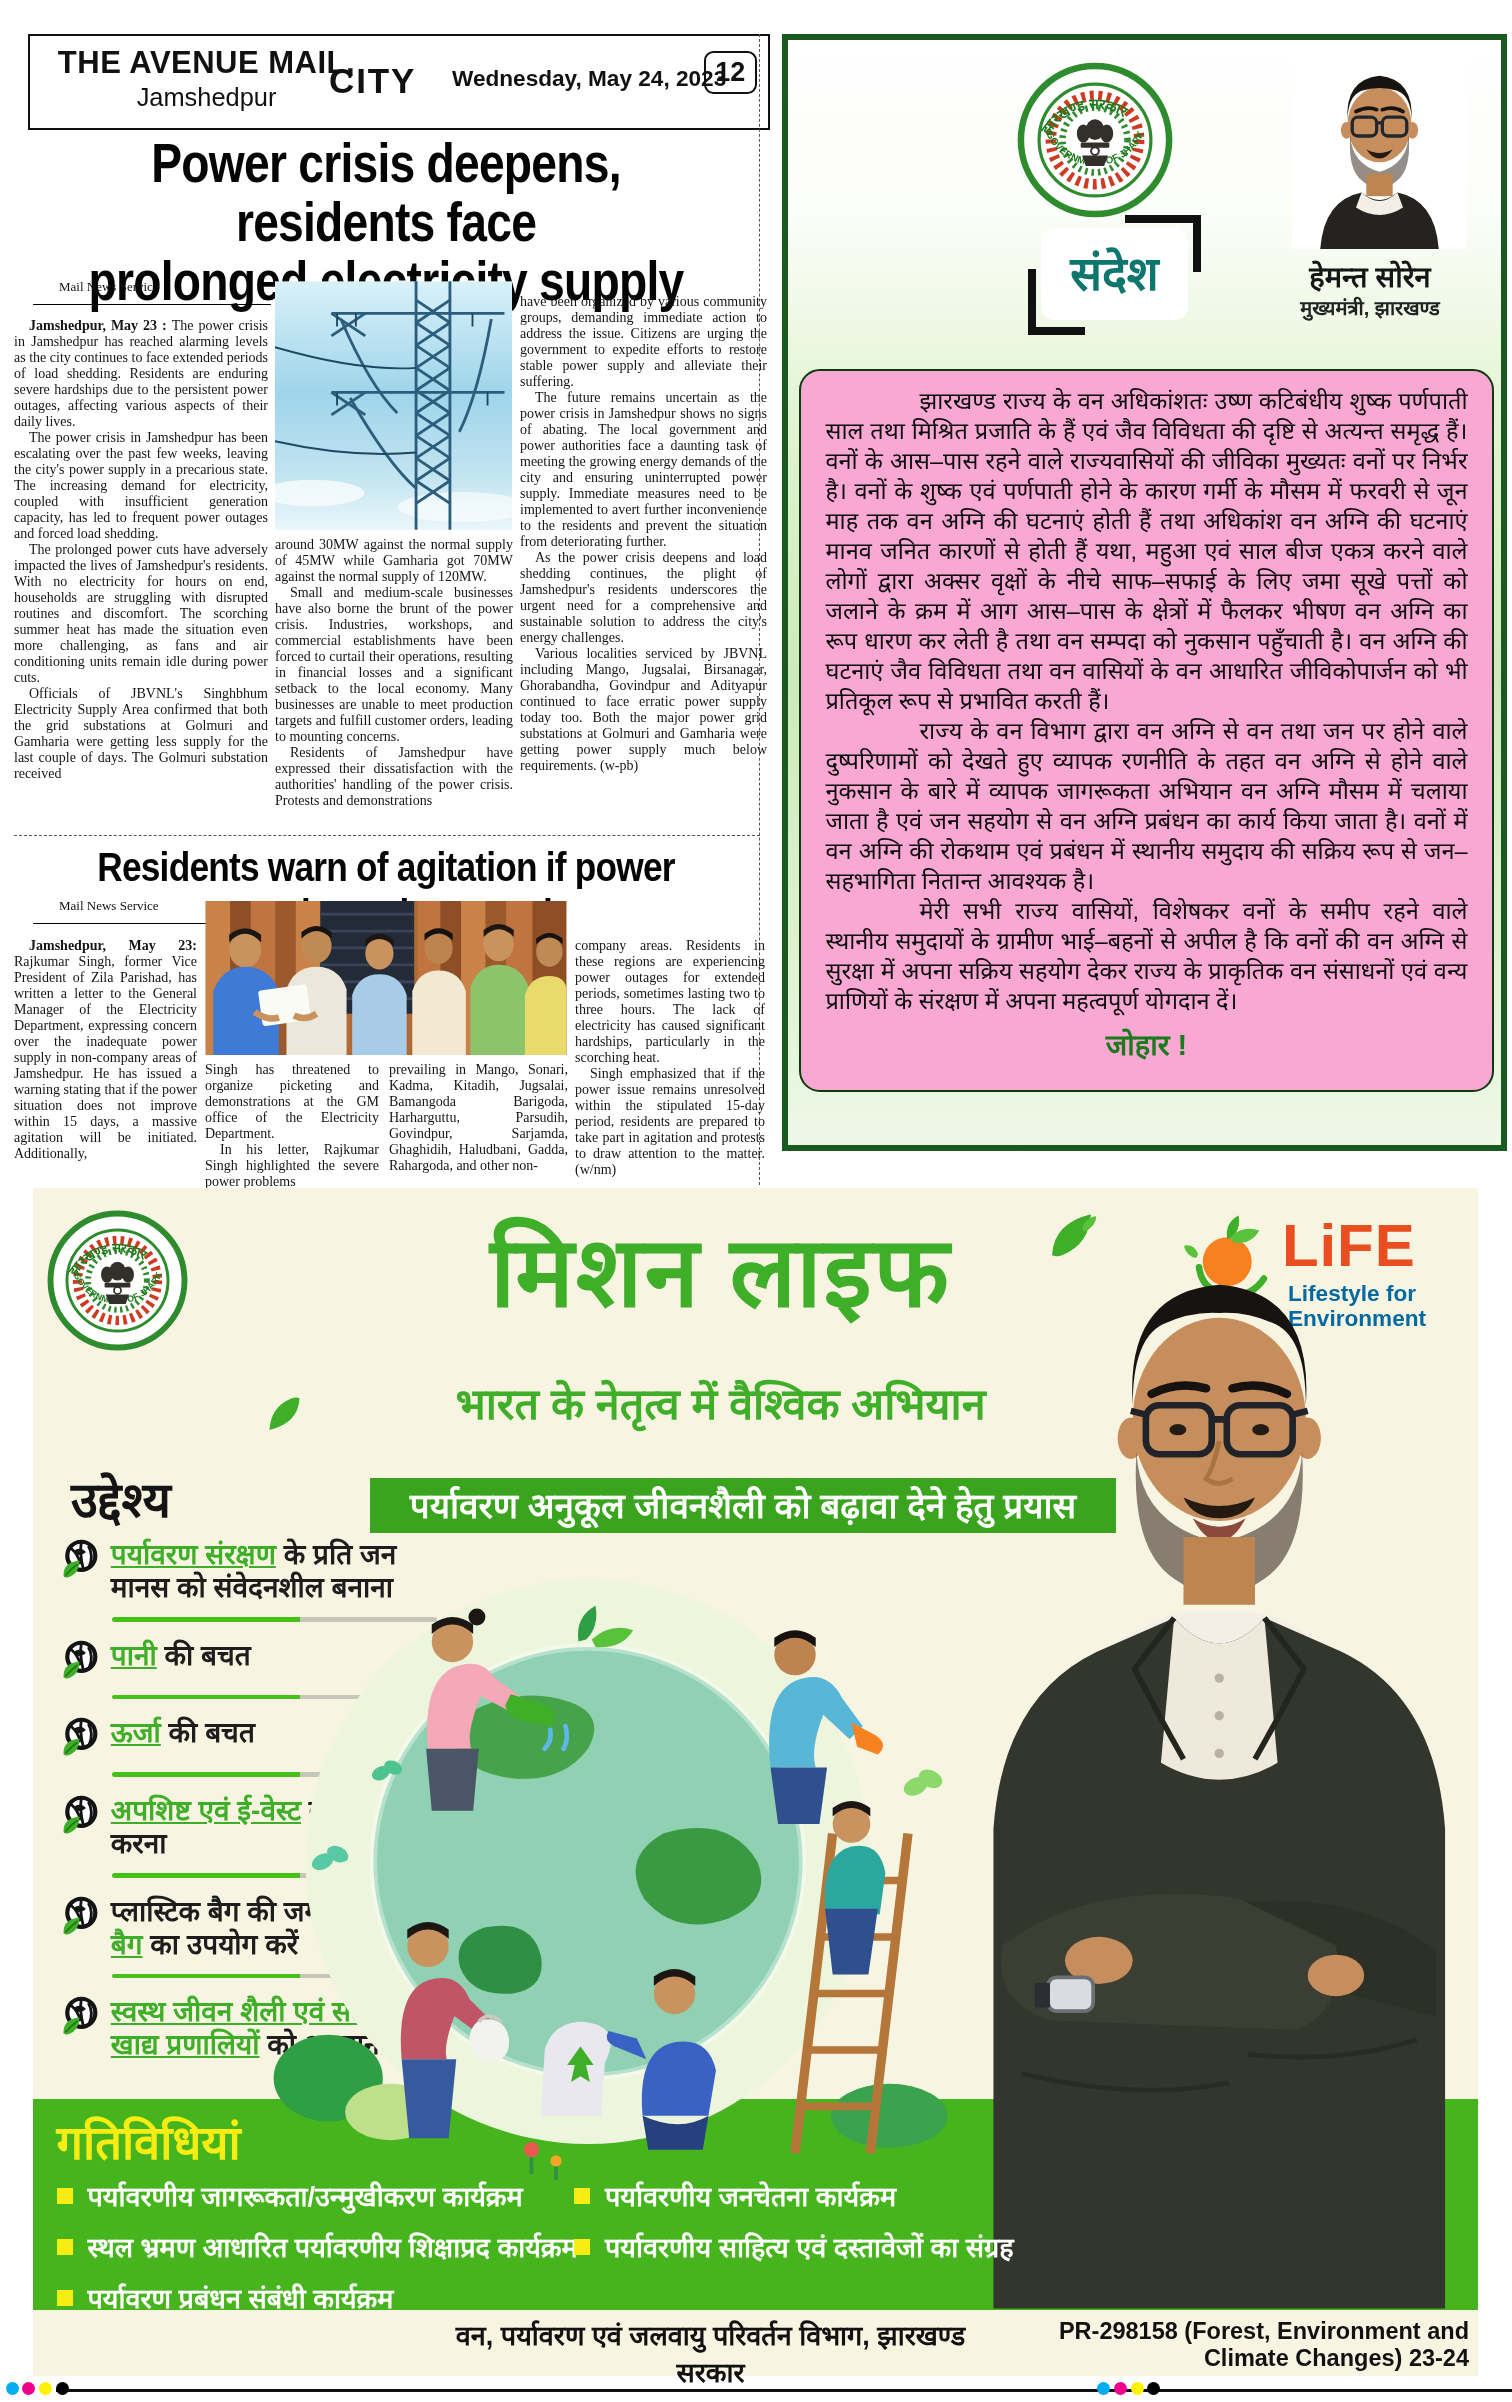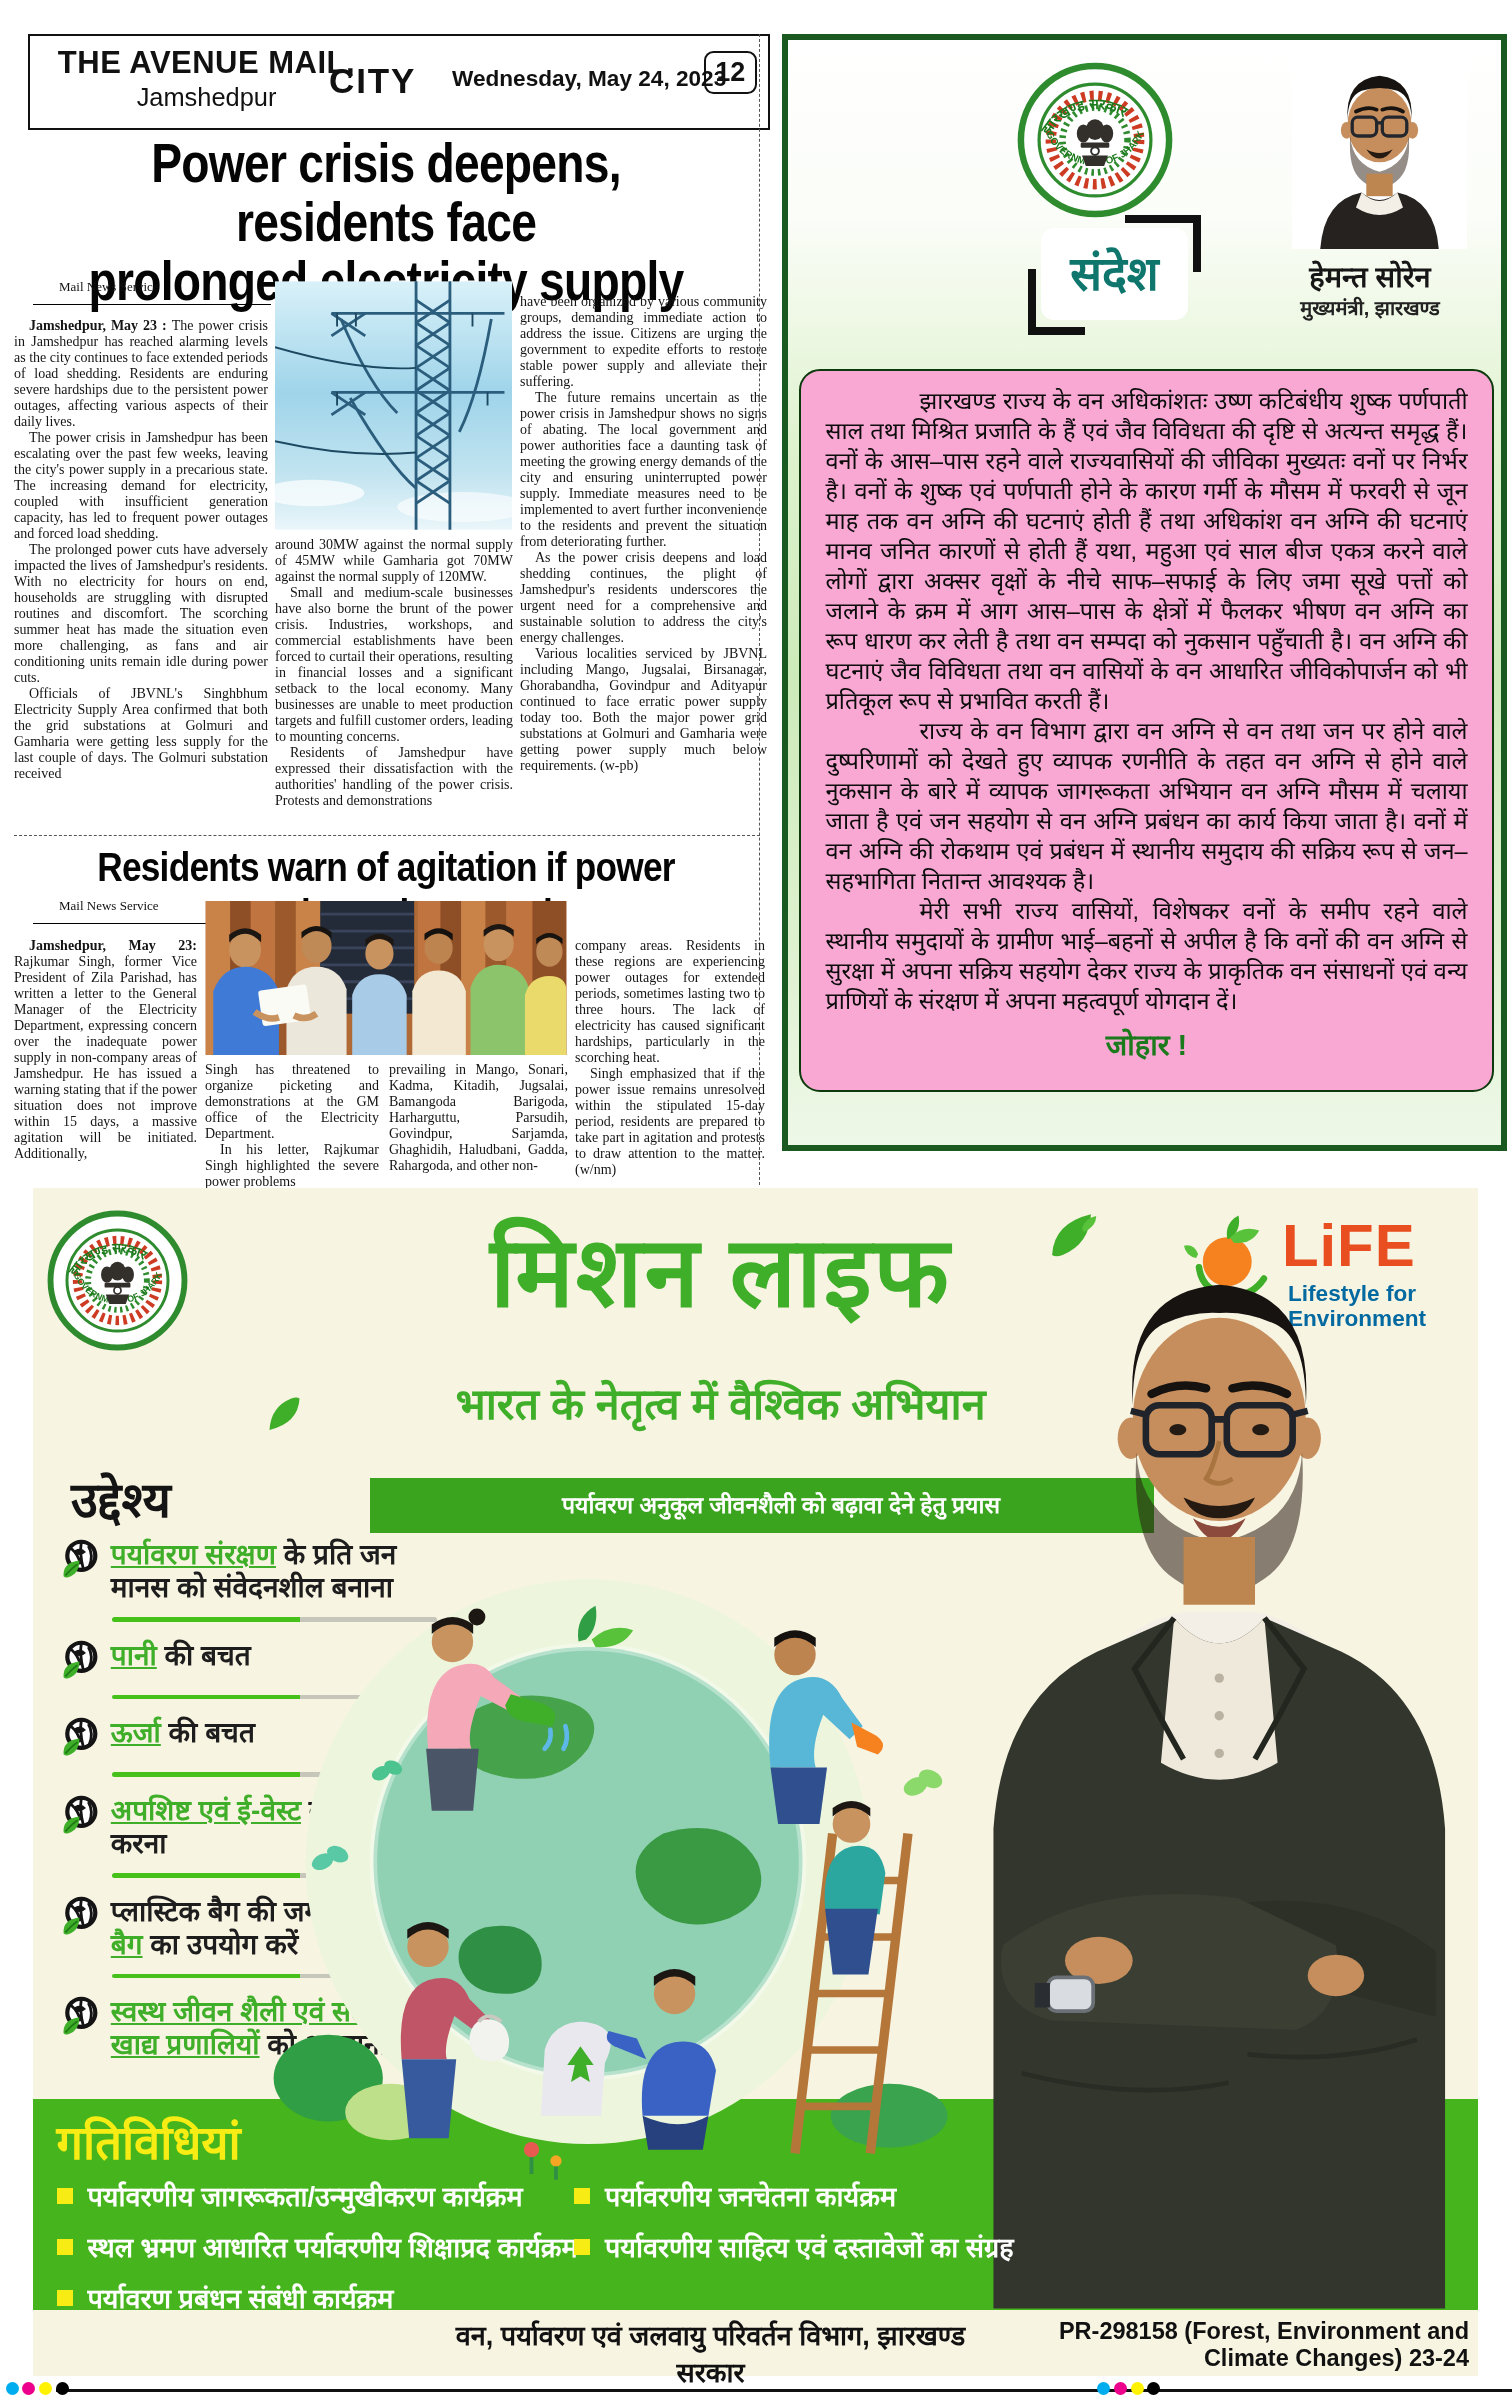--- a/index.html
+++ b/index.html
@@ -70,21 +70,21 @@
   
   #ad{left:33px;top:1188px;width:1445px;height:1188px;background:#f8f4e2;}
   #emblem2{position:absolute;left:14px;top:21.7px;width:141px;height:141px;}
   #ml-title{position:absolute;left:264px;top:13px;width:847px;text-align:center;
             font-size:98px;font-weight:900;color:#3fae29;letter-spacing:1.9px;}
   #leaf-a{position:absolute;left:1012px;top:21px;width:53px;height:53px;}
   #leaf-b{position:absolute;left:231px;top:205px;width:41px;height:41px;}
   #ml-sub{position:absolute;left:264px;top:185px;width:847px;text-align:center;
           font-size:43px;font-weight:800;color:#3fae29;}
   #ml-tag{position:absolute;left:337px;top:290px;width:746px;height:55px;background:#3aa41e;
-          color:#fff;font-size:23px;font-weight:bold;text-align:center;line-height:55px;padding-left:38px;}
+          color:#fff;font-size:35px;font-weight:bold;text-align:center;line-height:55px;}
   #life-logo{position:absolute;left:1151px;top:21px;width:282px;height:122px;}
   #life-mark{position:absolute;left:0;top:0;width:94px;height:94px;}
   #life-word{position:absolute;left:98px;top:1.9px;font-size:60px;font-weight:800;color:#e84e1f;letter-spacing:0.9px;}
   #life-sub{position:absolute;left:104px;top:72px;font-size:22.6px;line-height:25.4px;font-weight:bold;color:#0369a1;}
 
   #obj-head{position:absolute;left:38px;top:277px;font-size:49px;font-weight:900;color:#141414;}
   #objectives{position:absolute;left:23.5px;top:350px;width:377px;}
   .obj-item{display:flex;align-items:flex-start;margin:0 0 9.4px 0;}
   .obj-icon{flex:0 0 43px;width:43px;height:43px;margin-right:11.3px;}
   .obj-text{font-size:28px;line-height:33px;font-weight:800;}

